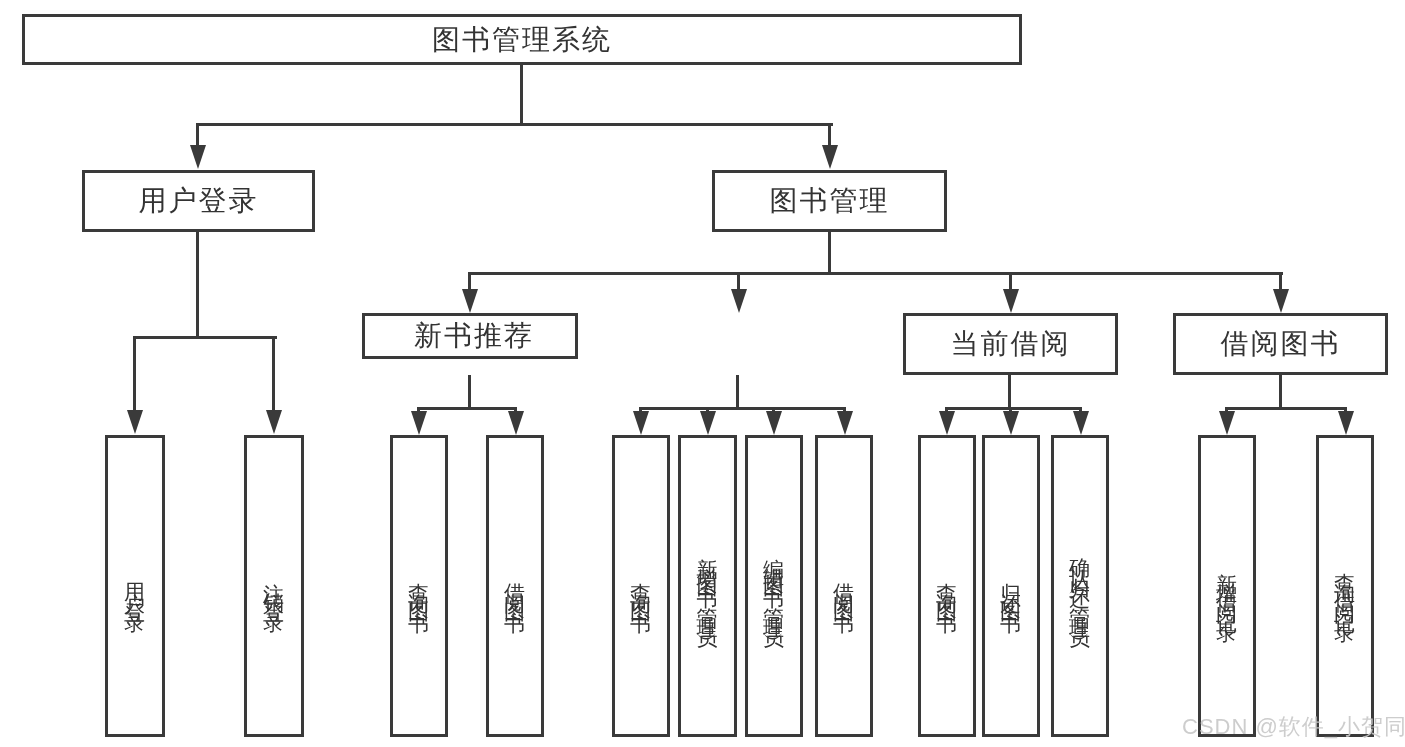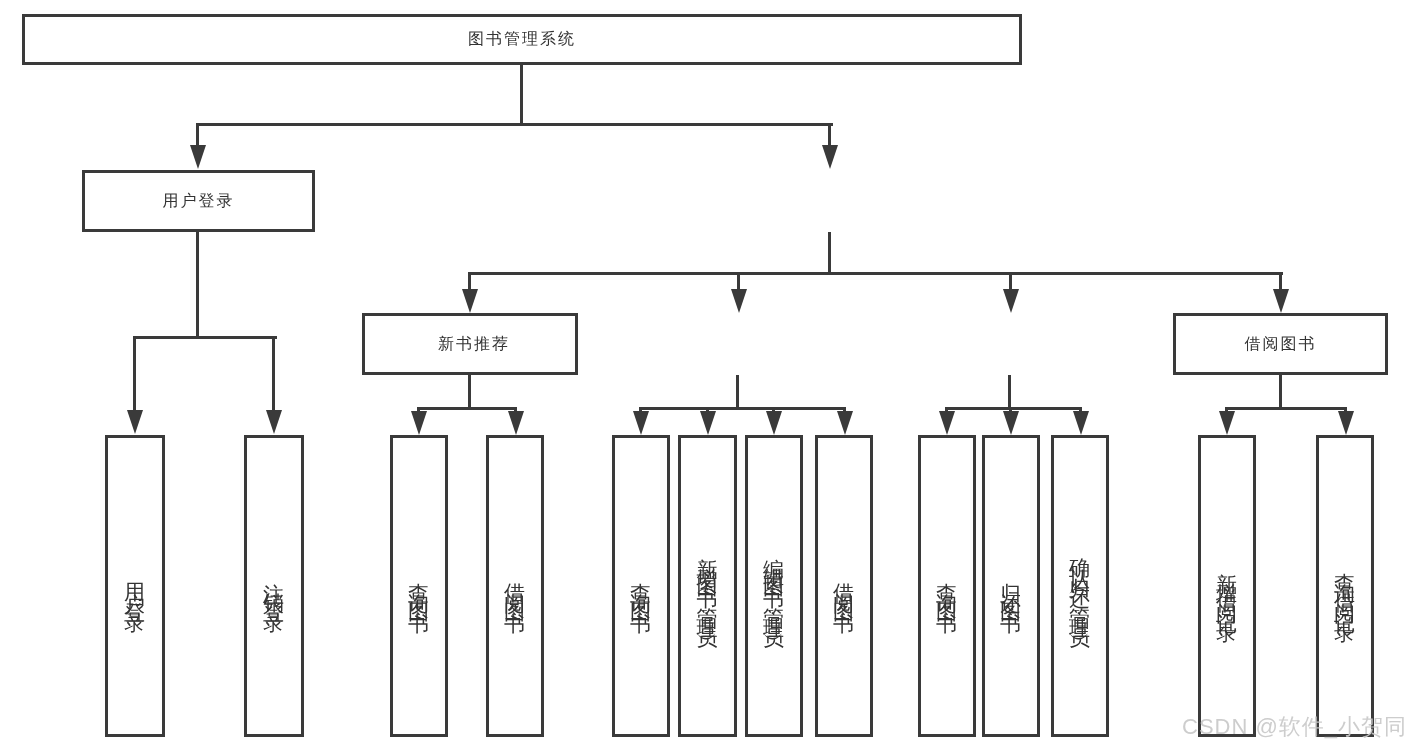--- a/index.html
+++ b/index.html
@@ -5,21 +5,21 @@
   html,body{margin:0;padding:0;background:#ffffff;}
   .canvas{
     position:relative;width:1405px;height:747px;background:#ffffff;overflow:hidden;
     font-family:"Liberation Sans","DejaVu Sans",sans-serif;
   }
   .node{
     position:absolute;box-sizing:border-box;background:#ffffff;
     border:3px solid #3a3a3a;color:#333333;
     display:flex;align-items:center;justify-content:center;
   }
-  .h-node{font-size:16px;letter-spacing:2px;}
+  .h-node{font-size:28px;letter-spacing:2px;}
   .v-node{
     writing-mode:vertical-rl;font-size:21px;letter-spacing:10px;
     line-height:1;text-align:center;
   }
   .hline,.vline{position:absolute;background:#3a3a3a;}
   .arrow{
     position:absolute;width:0;height:0;
     border-left:8px solid transparent;border-right:8px solid transparent;
     border-top:24px solid #3a3a3a;
   }
@@ -31,24 +31,26 @@
 </style>
 </head>
 <body>
 
 <div class="canvas">
 
   <div class="node h-node" style="left:22px;top:14px;width:1000px;height:51px;">图书管理系统</div>
 
   <div class="node h-node" style="left:82px;top:170px;width:233px;height:62px;">用户登录</div>
 
+  <div class="node h-node" style="left:712px;top:170px;width:235px;height:62px;">图书管理</div>
 
-  <div class="node h-node" style="left:362px;top:313px;width:216px;height:62px;padding-left:8px;">新书推荐</div>
+  <div class="node h-node" style="left:362px;top:313px;width:216px;height:46px;padding-left:8px;">新书推荐</div>
 
 
+  <div class="node h-node" style="left:903px;top:313px;width:215px;height:62px;">当前借阅</div>
 
   <div class="node h-node" style="left:1173px;top:313px;width:215px;height:62px;">借阅图书</div>
 
   <div class="node v-node" style="left:105px;top:435px;width:60px;height:302px;">用户登录</div>
   <div class="node v-node" style="left:244px;top:435px;width:60px;height:302px;">注销登录</div>
 
   <div class="node v-node" style="left:390px;top:435px;width:58px;height:302px;">查询图书</div>
   <div class="node v-node" style="left:486px;top:435px;width:58px;height:302px;">借阅图书</div>
 
   <div class="node v-node" style="left:612px;top:435px;width:58px;height:302px;">查询图书</div>

